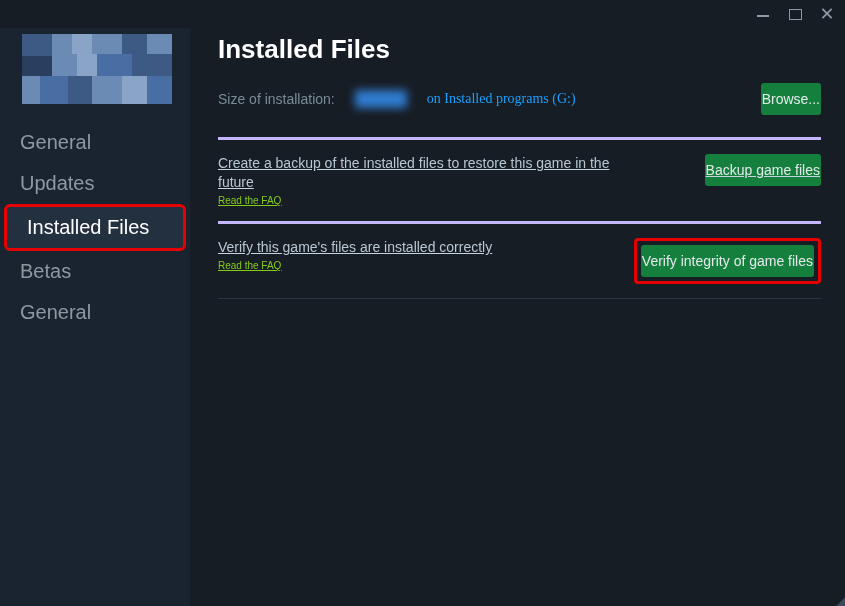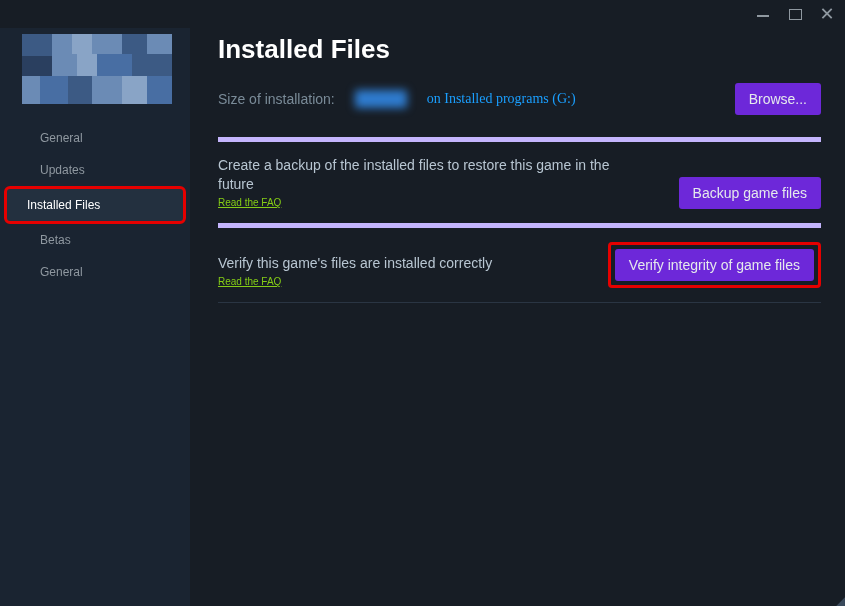--- a/index.html
+++ b/index.html
@@ -85,23 +85,23 @@
       margin: 6px 0 18px 22px;
       background: #2a3f5f;
       position: relative;
       overflow: hidden;
     }
     .pixelate {
       position:absolute;
       background:#6b8bb5;
     }
     .sidebar-item {
-      padding: 9px 0 9px 40px;
+      padding: 9px 0 9px 20px;
       color: #8f98a0;
-      font-size: 12px;
+      font-size: 20px;
       cursor: pointer;
     }
     .sidebar-item.selected {
       background: #23303f;
       color: #ffffff;
     }
     .red-highlight-sidebar {
       border: 3px solid #e60000;
       border-radius: 6px;
       margin: 0 4px 0 4px;
@@ -143,34 +143,35 @@
       margin: 0 4px;
       border-radius:2px;
     }
     .size-link {
       color: #1a9fff;
       text-decoration: none;
       cursor: pointer;
       font-family: Liberation Serif, serif;
     }
     .btn {
-      background: #6d28d9;
+      background: #15803d;
       color: #e5e9ec;
       border: none;
-      padding: 8px 14px;
+      padding: 8px 1px;
       font-size: 14px;
       border-radius: 3px;
       cursor: pointer;
     }
     .section-row {
       display: flex;
       justify-content: space-between;
-      align-items: flex-end;
+      align-items: flex-start;
       padding: 14px 0;
-      border-top: 5px solid #c4b5fd;
+      border-top: 3px solid #c4b5fd;
+      text-decoration: underline;
     }
     .section-row:last-child {
       border-bottom: 1px solid #2a3543;
     }
     .section-text {
       display: flex;
       flex-direction: column;
       gap: 2px;
       max-width: 400px;
       color: #b8c6d2;

